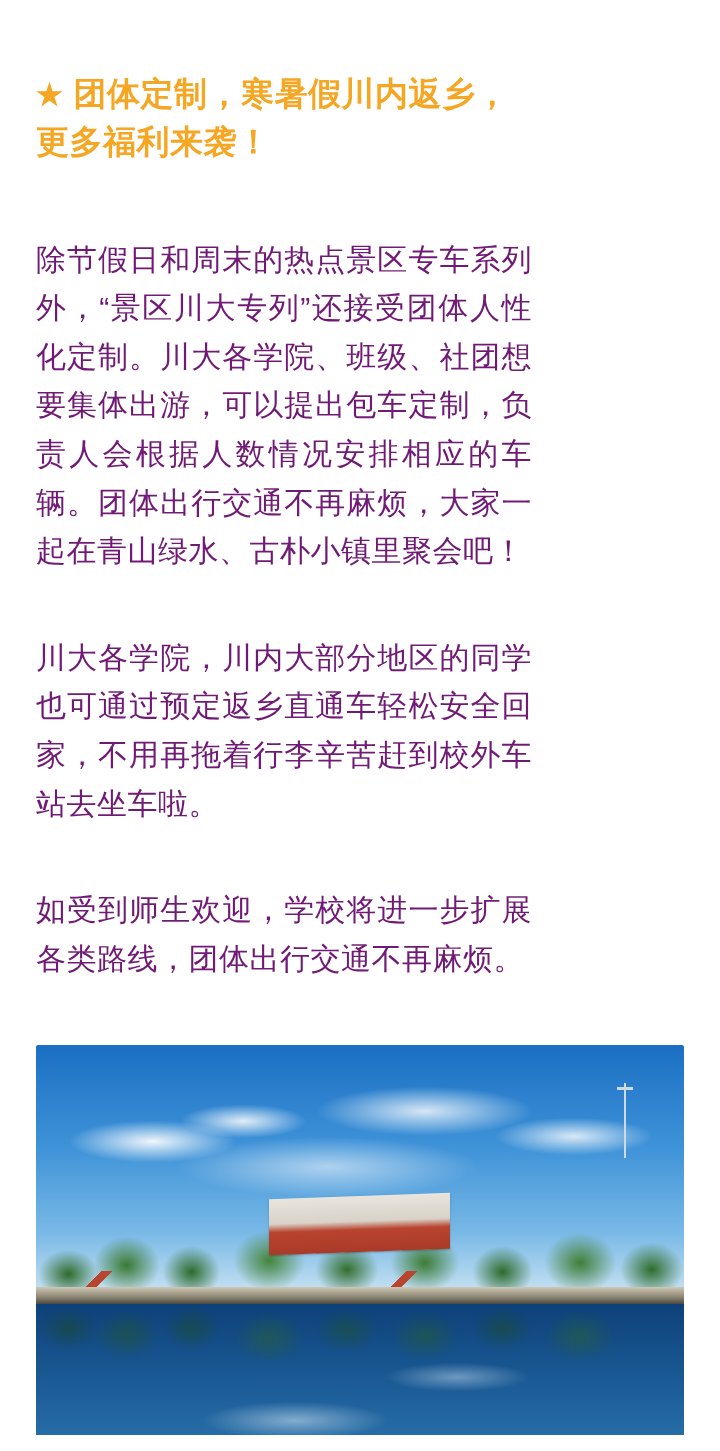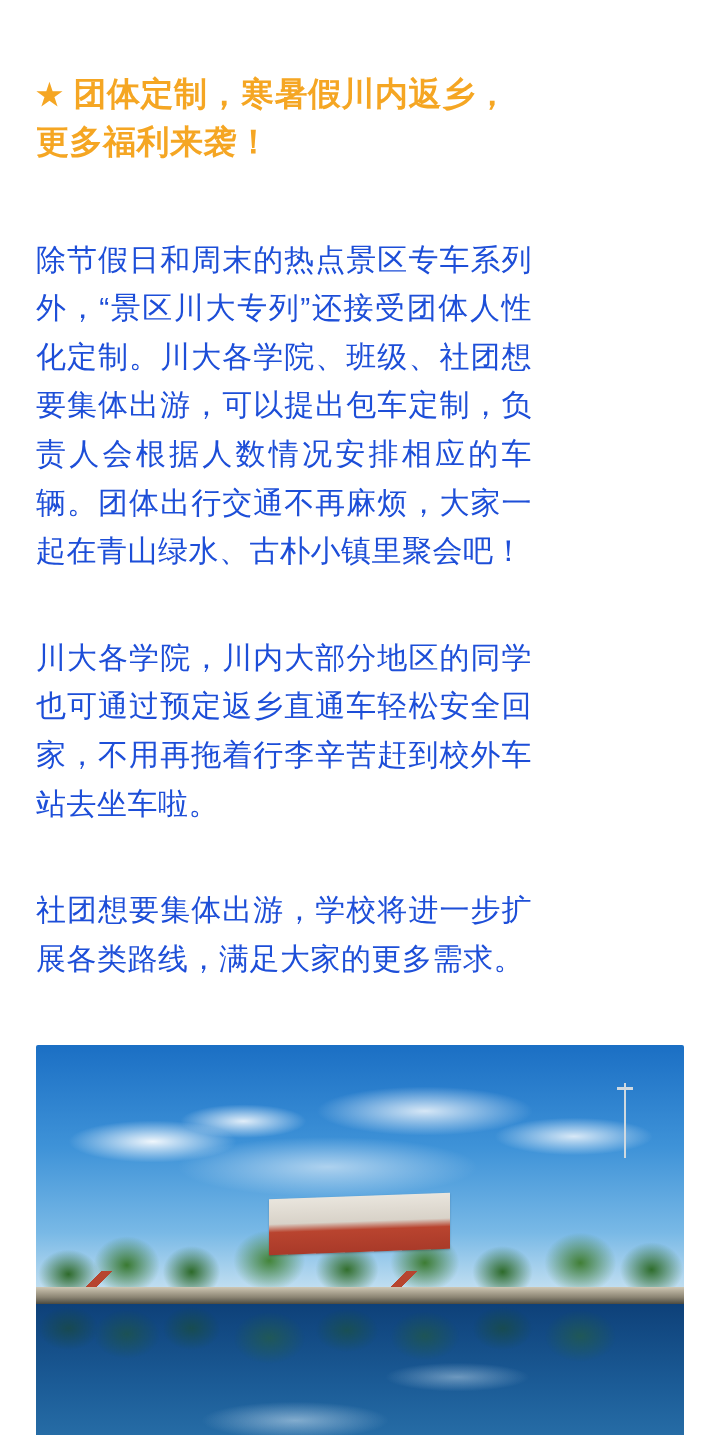--- a/index.html
+++ b/index.html
@@ -30,21 +30,21 @@
   }
   .headline .star {
     color: #f5a623;
     margin-right: 10px;
     font-size: 30px;
   }
   .para {
     margin: 0;
     font-size: 30px;
     line-height: 1.62;
-    color: #1d4ed8;
+    color: #701a75;
     letter-spacing: 0.5px;
     text-align: justify;
   }
   .para-1 { margin-top: 70px; }
   .para-2 { margin-top: 58px; }
   .para-3 { margin-top: 58px; }
 
   .photo-wrap {
     margin-top: 62px;
     width: 648px;
@@ -189,21 +189,21 @@
 <body>
 
 <div class="article">
 
   <h1 class="headline">
     <span class="star">★</span><span>团体定制，寒暑假川内返乡，更多福利来袭！</span>
   </h1>
 
   <p class="para para-1">除节假日和周末的热点景区专车系列外，“景区川大专列”还接受团体人性化定制。川大各学院、班级、社团想要集体出游，可以提出包车定制，负责人会根据人数情况安排相应的车辆。团体出行交通不再麻烦，大家一起在青山绿水、古朴小镇里聚会吧！</p>
   <p class="para para-2">川大各学院，川内大部分地区的同学也可通过预定返乡直通车轻松安全回家，不用再拖着行李辛苦赶到校外车站去坐车啦。</p>
-  <p class="para para-3">社团想要集体出游，学校将进一步扩展各类路线，满足大家的更多需求。</p>
+  <p class="para para-3">如受到师生欢迎，学校将进一步扩展各类路线，团体出行交通不再麻烦。</p>
 
   <div class="photo-wrap">
     <div class="photo"></div>
     <div class="clouds"></div>
     <div class="treeline"></div>
     <div class="building"></div>
     <div class="bank-shapes"></div>
     <div class="bank"></div>
     <div class="tree-reflect"></div>
     <div class="cloud-reflect"></div>

